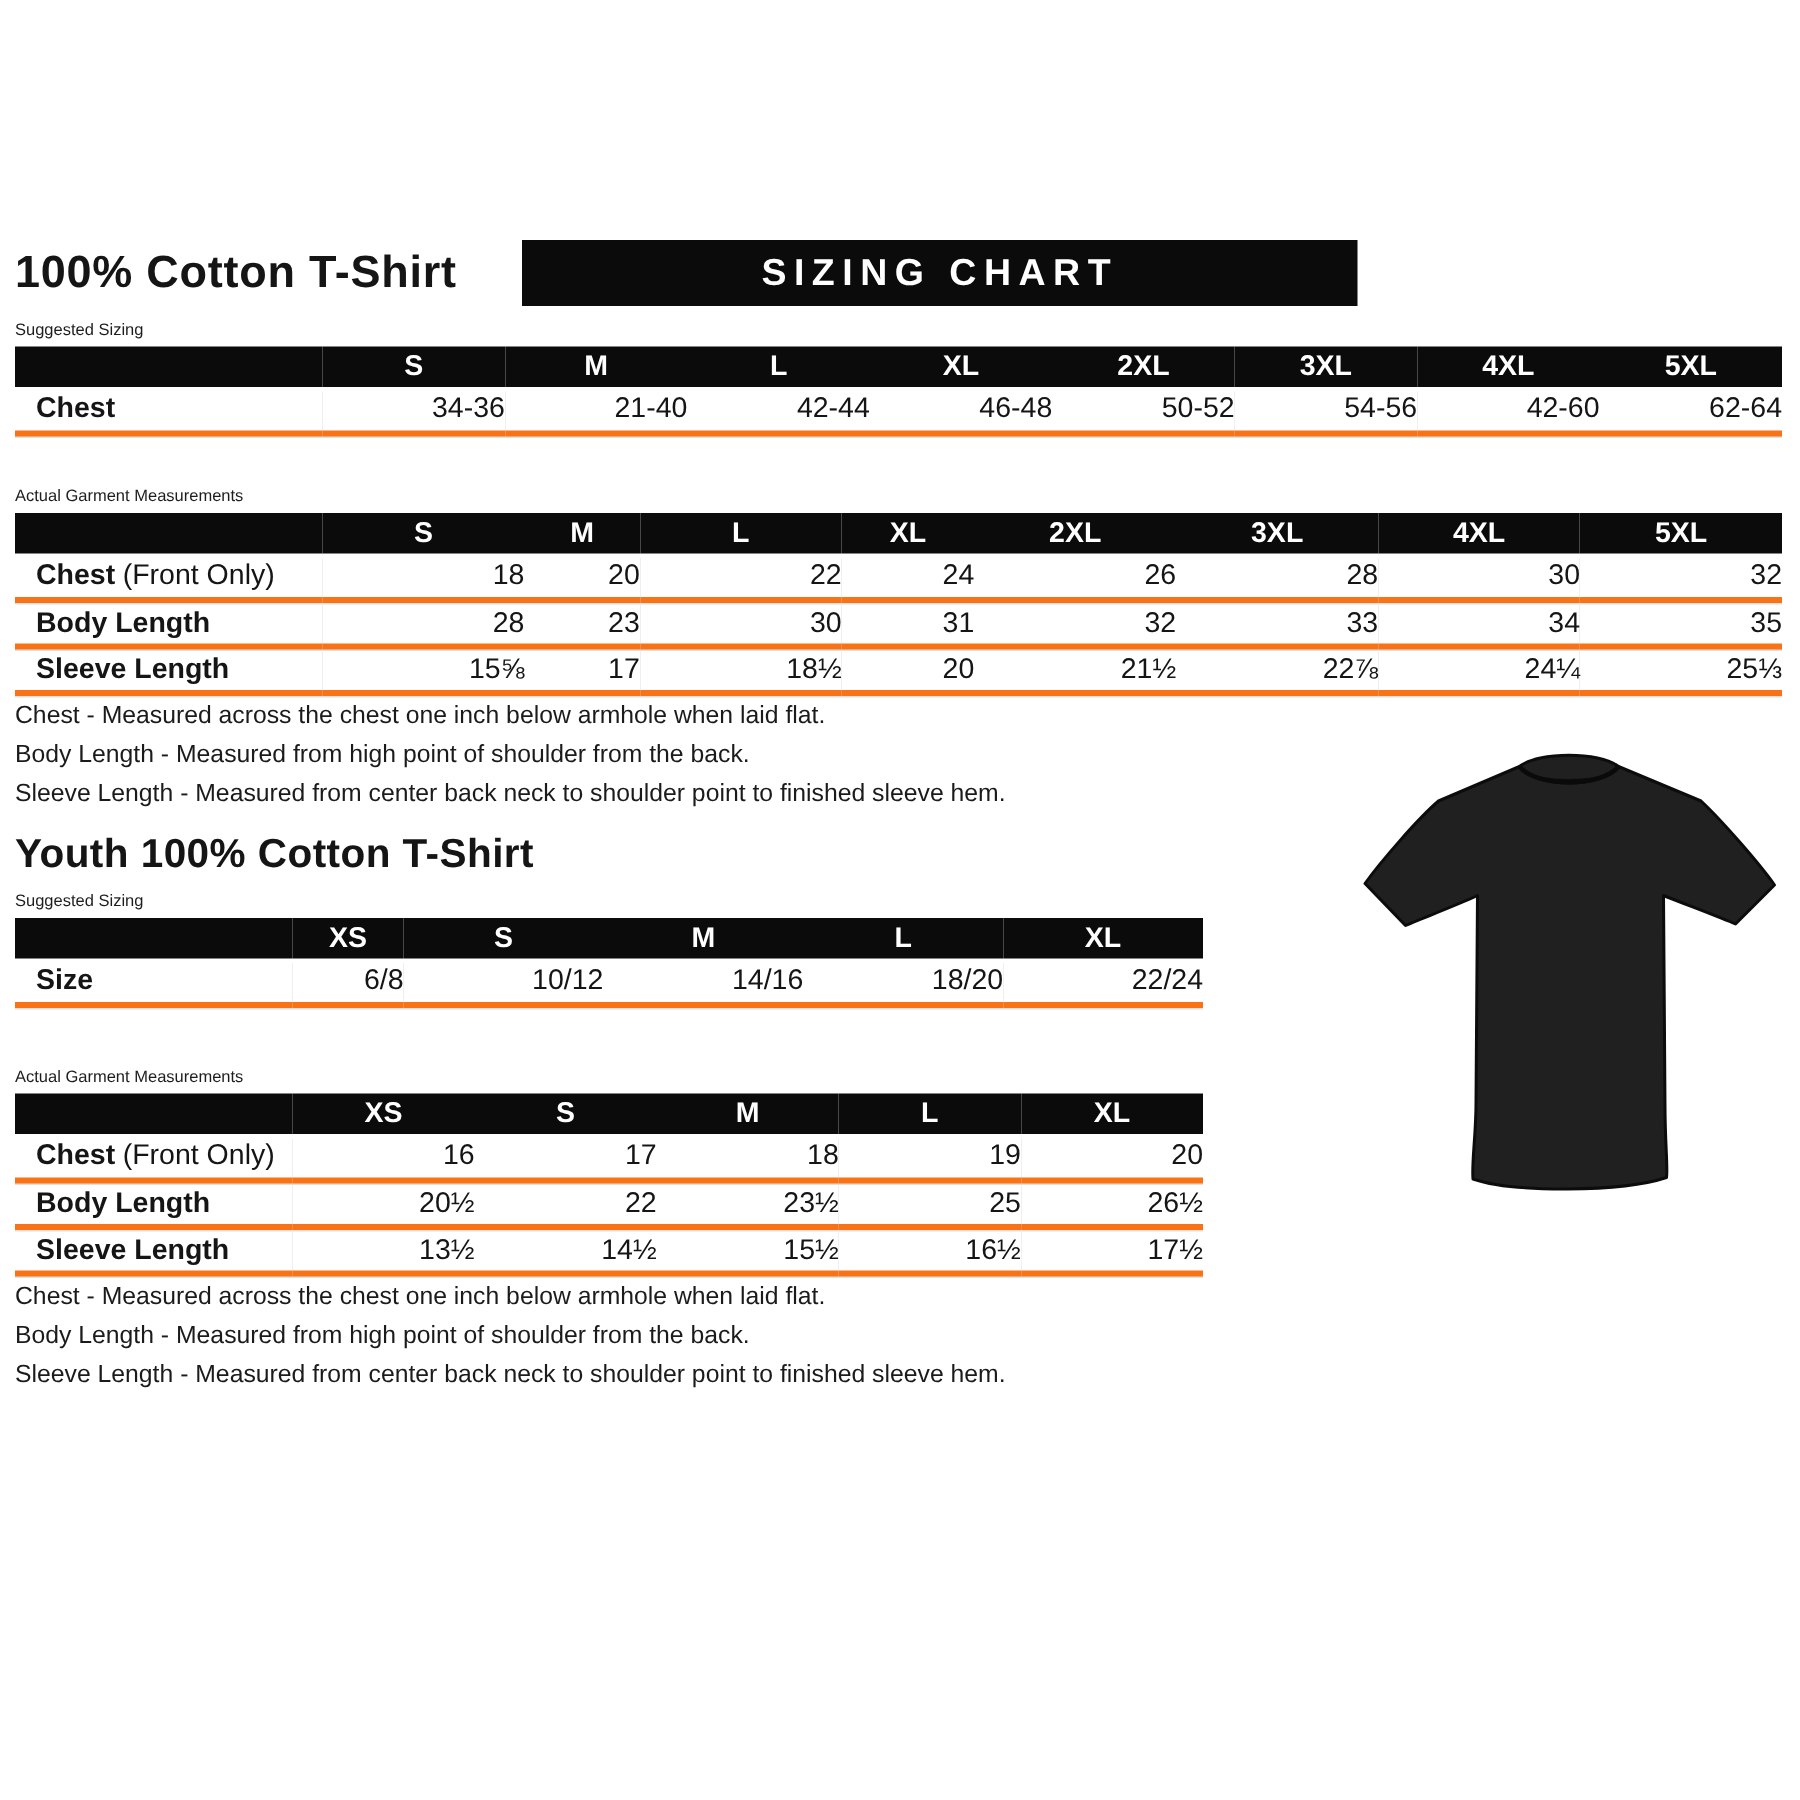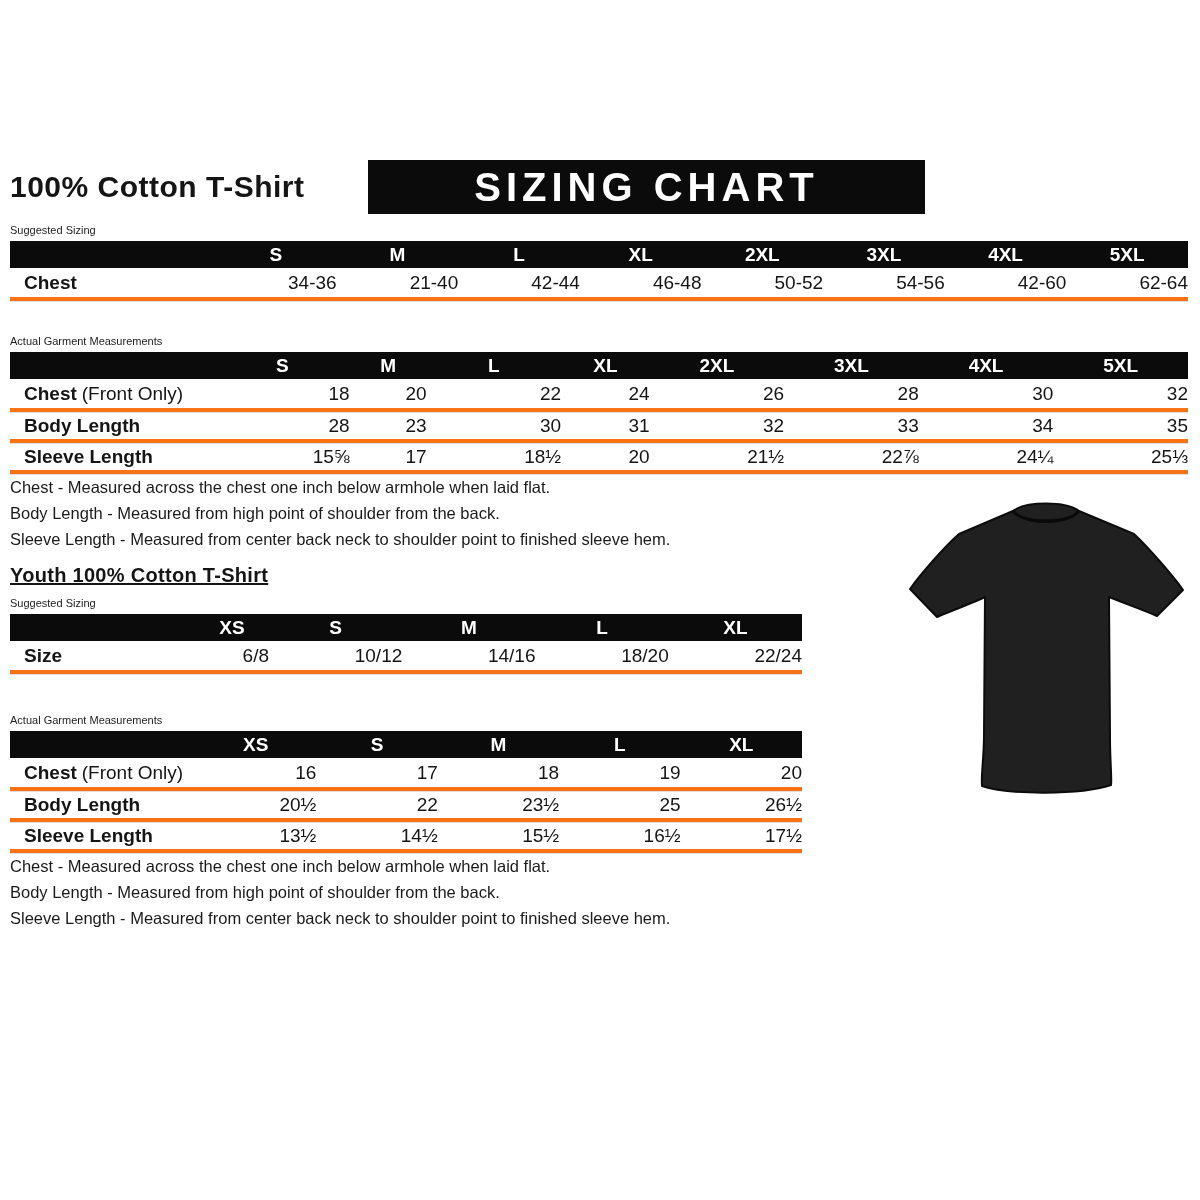--- a/index.html
+++ b/index.html
@@ -7,29 +7,29 @@
   body {
     width: 1200px; height: 1200px;
     font-family: "Liberation Sans", sans-serif;
     color: #151515;
     position: relative;
     overflow: hidden;
   }
   .content { padding: 160px 10px 0 10px; position: relative; }
 
   
-  .header-row { display: flex; align-items: stretch; height: 54px; gap: 20px; }
+  .header-row { display: flex; align-items: stretch; height: 44px; }
   .page-title {
     width: 338px; font-size: 30px; font-weight: bold;
     display: flex; align-items: center; letter-spacing: 0.5px;
   }
   .banner {
     width: 557px; background: #0b0b0b; color: #ffffff;
     display: flex; align-items: center; justify-content: center;
-    font-size: 40px; font-weight: bold; letter-spacing: 5px;
+    font-size: 25px; font-weight: bold; letter-spacing: 5px;
   }
 
   .section-label { font-size: 11px; margin-top: 10px; margin-bottom: 5px; color: #1d1d1d; }
 
   
   .size-table { border-collapse: collapse; }
   .adult-table { width: 1178px; }
   .youth-table { width: 792px; }
 
   .thead-row { background: #0b0b0b; }
@@ -45,21 +45,21 @@
   }
   .size-table td.rowlabel .suffix { font-weight: normal; margin-left: 5px; }
   .adult-table .labelcol { width: 205px; }
   .youth-table .labelcol { width: 185px; }
   .ruled td { border-bottom: 4px solid #f97316; box-shadow: 0 3px 0 rgba(0,0,0,0.12); }
 
   .notes { margin-top: 0; }
   .note-line { font-size: 16.5px; line-height: 26px; color: #1b1b1b; }
 
   .youth-heading {
-    margin-top: 12px; font-size: 20px; font-weight: bold; letter-spacing: 0.3px; text-decoration: underline;
+    margin-top: 12px; font-size: 27px; font-weight: bold; letter-spacing: 0.3px;
   }
 
   .spacer-24 { height: 24px; }
   .spacer-30 { height: 30px; }
 
   
   .tshirt-wrap {
     position: absolute; left: 896px; top: 487px;
     width: 300px; height: 320px;
   }

